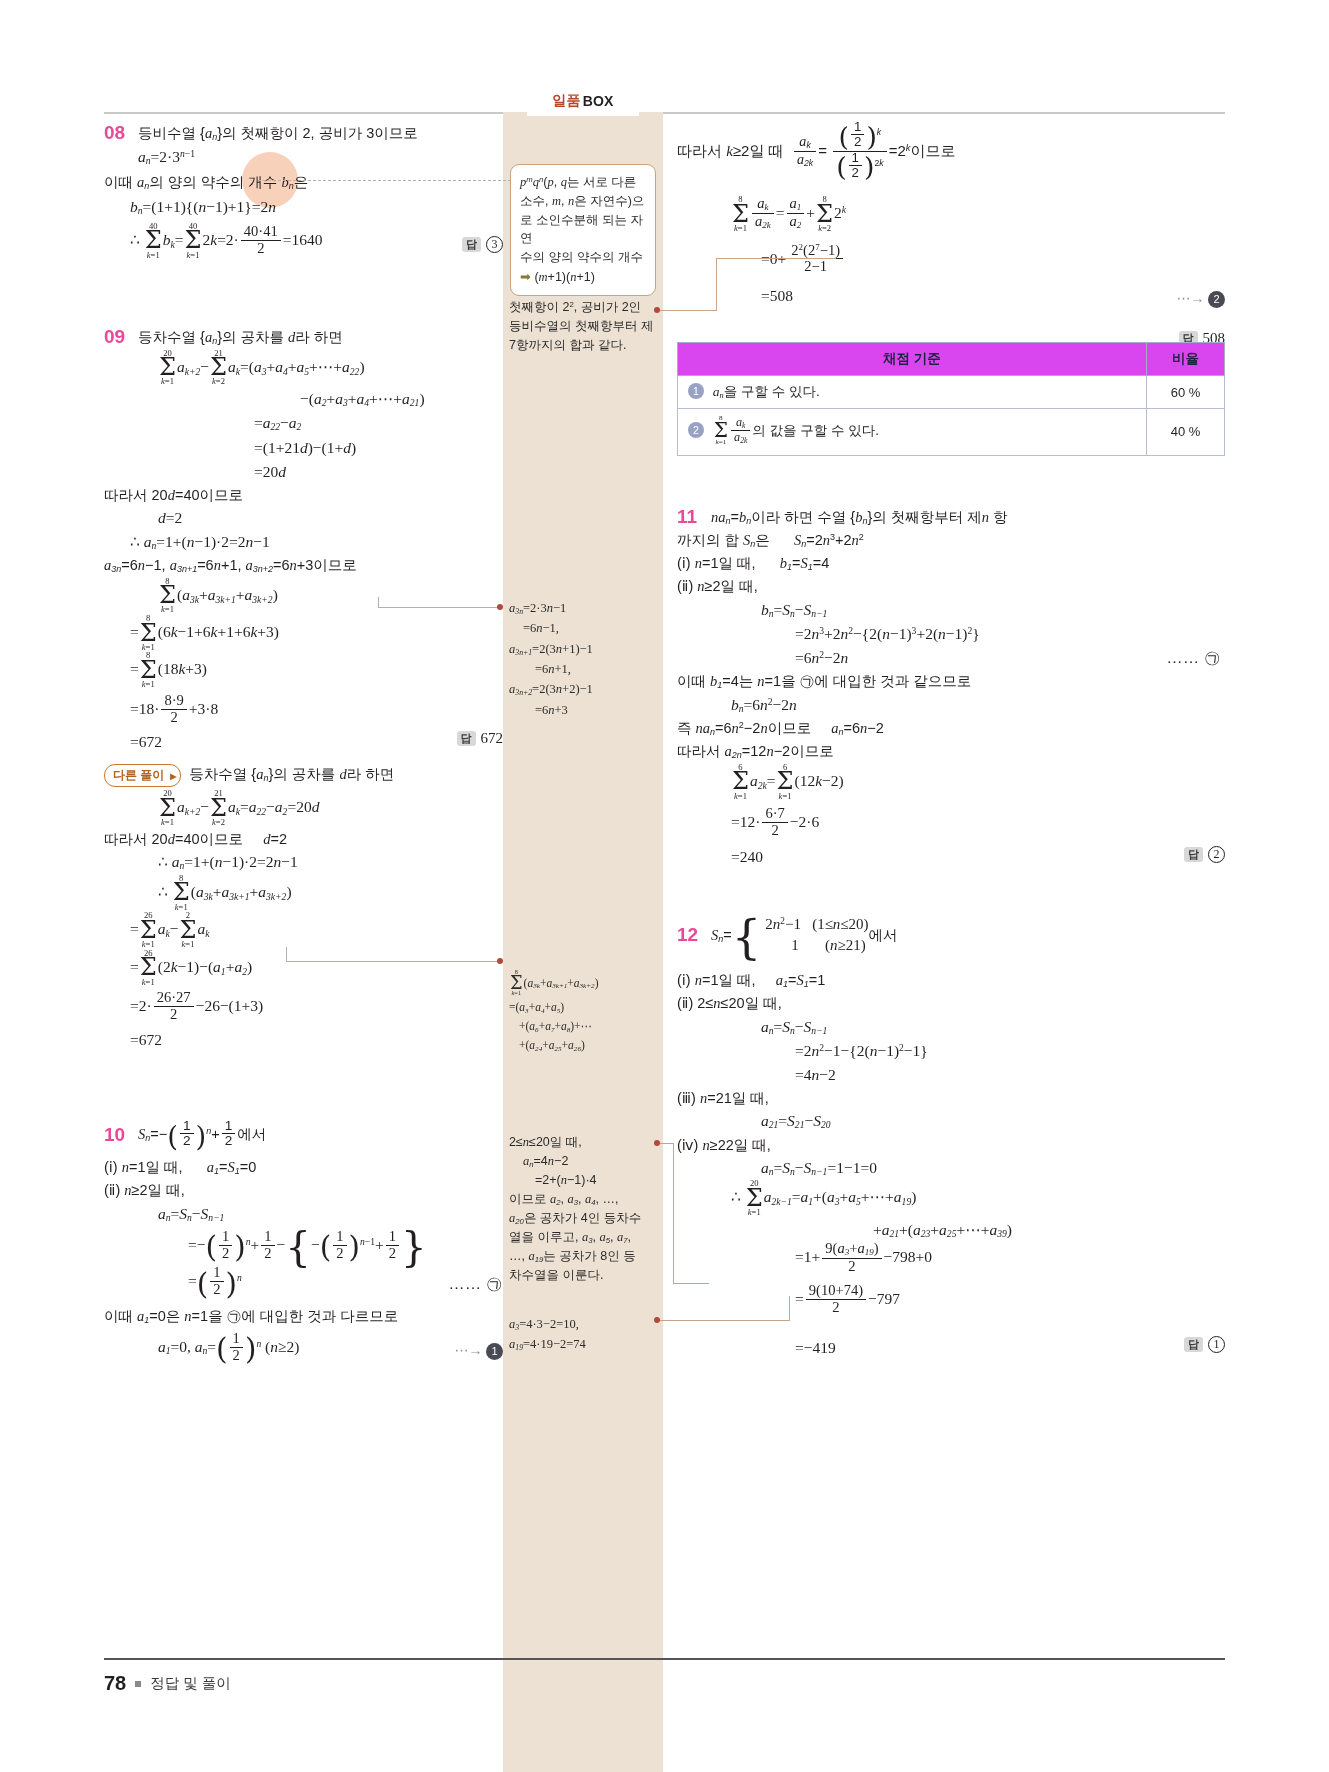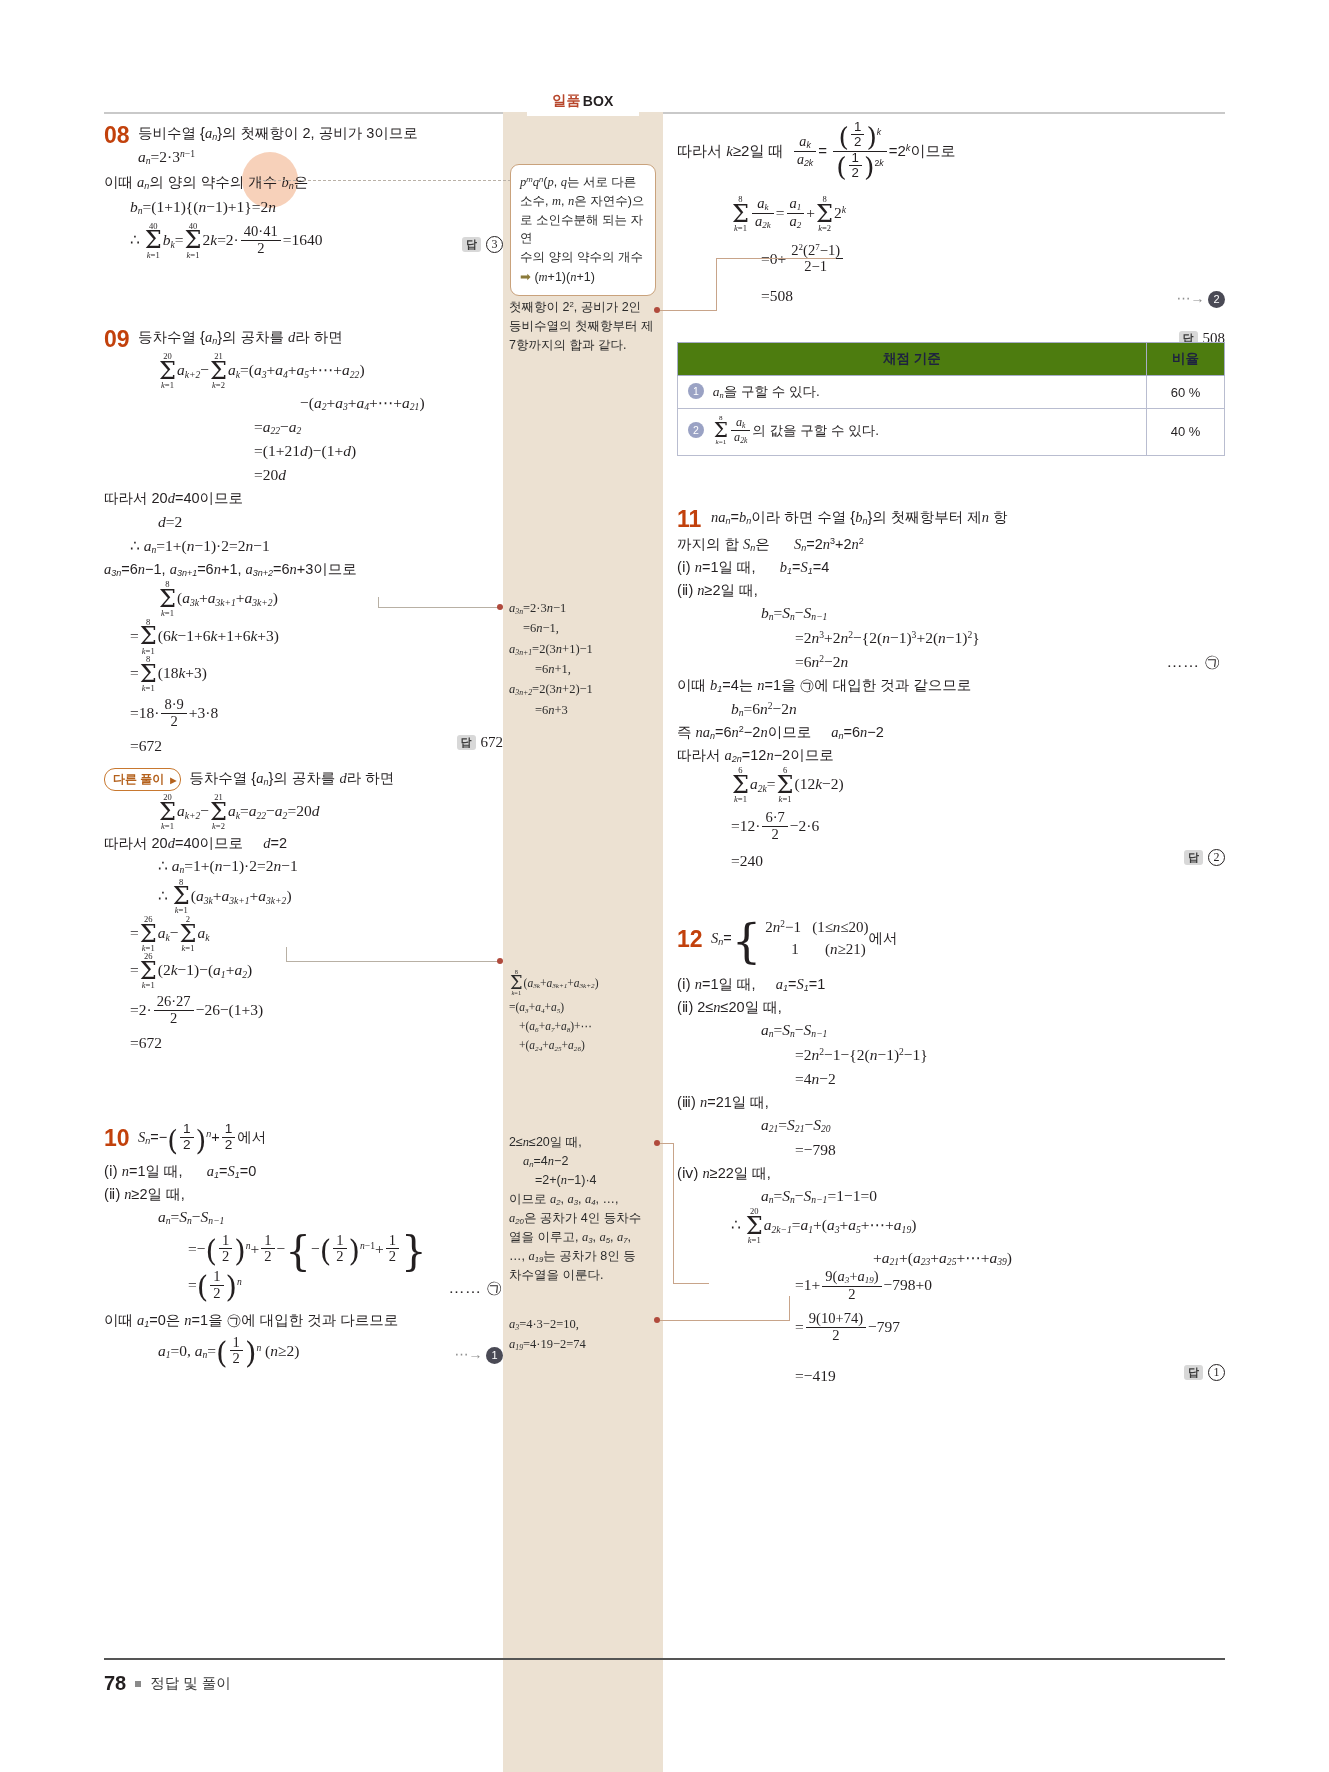--- a/index.html
+++ b/index.html
@@ -46,21 +46,21 @@
   }
 
   
   .col-left  { position:absolute; left:104px; top:122px; width:399px; }
   .col-right { position:absolute; left:677px; top:122px; width:548px; }
 
   
   .prob { position:relative; margin-bottom:4px; }
   .pnum {
     font-family:"Liberation Sans", sans-serif;
-    font-weight:bold; font-size:23px; color:#c2410c;
+    font-weight:bold; font-size:19px; color:#ec4899;
     display:inline-block; width:30px; vertical-align:top;
   }
   .pbody { display:inline-block; width:calc(100% - 34px); vertical-align:top; }
 
   .ln { display:block; line-height:1.55; font-size:15.5px; white-space:nowrap; }
   .indent1 { padding-left:26px; }
   .indent2 { padding-left:54px; }
   .indent3 { padding-left:84px; }
   .indent4 { padding-left:118px; }
   .indent5 { padding-left:150px; }
@@ -159,21 +159,21 @@
   }
 
   
   .tbl {
     position:absolute; left:0; width:548px;
     border-collapse:collapse;
     font-family:"Liberation Sans", sans-serif; font-size:13.5px;
   }
   .tbl th, .tbl td{ border:1px solid #b9bdd0; padding:7px 10px; }
   .tbl thead th{
-    background:#4d7c0f; color:#1e2240; font-weight:bold; text-align:center;
+    background:#d946ef; color:#1e2240; font-weight:bold; text-align:center;
     border-color:#a7adc8;
   }
   .tbl td.c { width:78px; text-align:center; font-size:13px;}
   .tbl td.d { text-align:left; }
   .bullet-num{
     display:inline-block; width:16px; height:16px; border-radius:50%;
     background:#9aa2c4; color:#fff; font-size:10.5px; line-height:16px;
     text-align:center; margin-right:5px; vertical-align:1px;
     font-family:"Liberation Sans", sans-serif;
   }
@@ -488,21 +488,20 @@
           </span>에서
         </span>
       </span>
       <span class="ln flush ko" style="margin-top:12px;">(ⅰ) <i class="v">n</i>=1일 때,&nbsp;&nbsp;&nbsp;&nbsp;&nbsp;<i class="v">a</i><sub>1</sub>=<i class="v">S</i><sub>1</sub>=1</span>
       <span class="ln flush ko">(ⅱ) 2≤<i class="v">n</i>≤20일 때,</span>
       <span class="ln indent3"><i class="v">a</i><sub>n</sub>=<i class="v">S</i><sub>n</sub>−<i class="v">S</i><sub>n−1</sub></span>
       <span class="ln indent4">=2<i class="v">n</i><sup class="r">2</sup>−1−{2(<i class="v">n</i>−1)<sup class="r">2</sup>−1}</span>
       <span class="ln indent4">=4<i class="v">n</i>−2</span>
       <span class="ln flush ko">(ⅲ) <i class="v">n</i>=21일 때,</span>
       <span class="ln indent3"><i class="v">a</i><sub>21</sub>=<i class="v">S</i><sub>21</sub>−<i class="v">S</i><sub>20</sub></span>
-      <span class="ln indent4">=−798</span>
       <span class="ln flush ko">(ⅳ) <i class="v">n</i>≥22일 때,</span>
       <span class="ln indent3"><i class="v">a</i><sub>n</sub>=<i class="v">S</i><sub>n</sub>−<i class="v">S</i><sub>n−1</sub>=1−1=0</span>
       <span class="ln indent2">
         ∴&nbsp;<span class="sig"><span class="top">20</span><span class="gl">Σ</span><span class="bot"><i>k</i>=1</span></span><i class="v">a</i><sub>2k−1</sub>=<i class="v">a</i><sub>1</sub>+(<i class="v">a</i><sub>3</sub>+<i class="v">a</i><sub>5</sub>+⋯+<i class="v">a</i><sub>19</sub>)
       </span>
       <span class="ln indent6">+<i class="v">a</i><sub>21</sub>+(<i class="v">a</i><sub>23</sub>+<i class="v">a</i><sub>25</sub>+⋯+<i class="v">a</i><sub>39</sub>)</span>
       <span class="ln indent4" style="">
         =1+<span class="frac"><span class="num">9(<i class="v">a</i><sub>3</sub>+<i class="v">a</i><sub>19</sub>)</span><span class="den">2</span></span>−798+0
       </span>
       <span class="ln indent4" style="margin-top:8px;">

